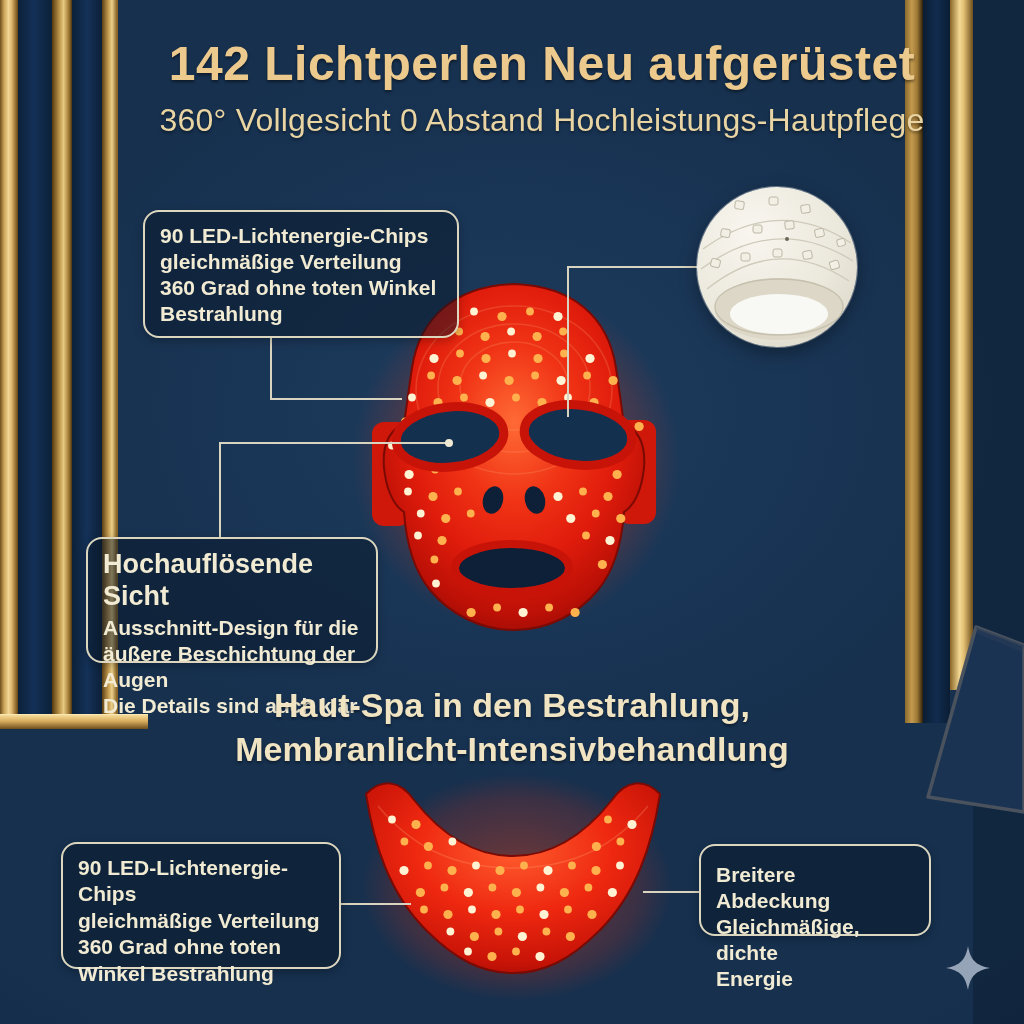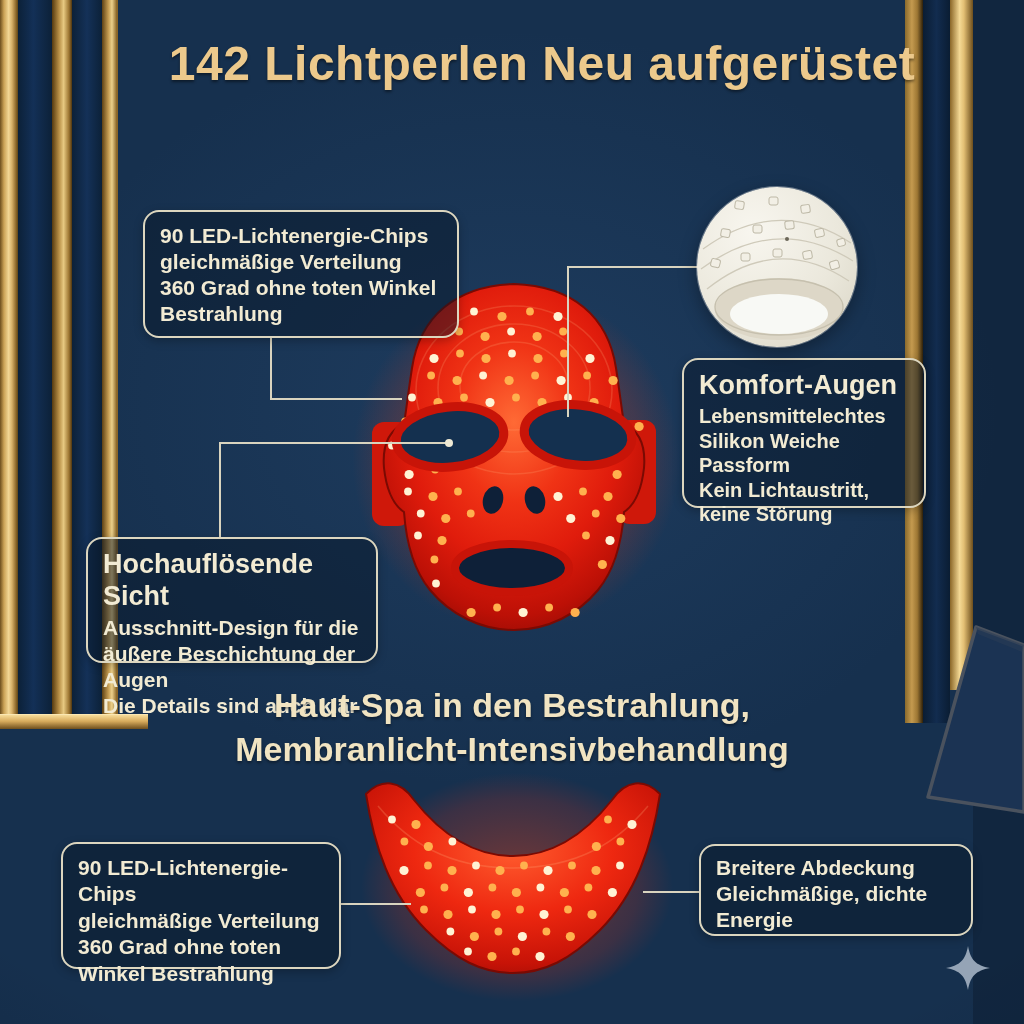--- a/index.html
+++ b/index.html
@@ -63,21 +63,21 @@
   .box1{left:143px;top:210px;width:316px;height:128px;}
   .box1 .box-text{font-size:21px;line-height:1.24;}
   .box2{left:682px;top:358px;width:244px;height:150px;padding-top:9px;}
   .box2 .box-heading{font-size:27px;margin-bottom:3px;}
   .box2 .box-text{font-size:20px;line-height:1.22;}
   .box3{left:86px;top:537px;width:292px;height:126px;padding-top:9px;}
   .box3 .box-heading{font-size:27px;margin-bottom:2px;}
   .box3 .box-text{font-size:21px;line-height:1.24;}
   .box4{left:61px;top:842px;width:280px;height:127px;}
   .box4 .box-text{font-size:21px;line-height:1.26;}
-  .box5{left:699px;top:844px;width:274px;height:92px;padding-top:9px;}
+  .box5{left:699px;top:844px;width:232px;height:92px;padding-top:16px;}
   .box5 .box-text{font-size:21px;line-height:1.24;}
   .sparkle{position:absolute;left:944px;top:944px;width:48px;height:48px;z-index:7;}
 </style>
 </head>
 <body>
 
 <div class="stage">
 
   <div class="stripe gold-a"></div>
   <div class="stripe navy-1"></div>
@@ -291,35 +291,29 @@
   <div class="line" style="left:270px;top:398px;width:132px;height:2px;"></div>
   <div class="line" style="left:219px;top:442px;width:2px;height:96px;"></div>
   <div class="line" style="left:219px;top:442px;width:230px;height:2px;"></div>
   <div class="line-dot" style="left:445px;top:439px;"></div>
   <div class="line" style="left:567px;top:266px;width:2px;height:151px;"></div>
   <div class="line" style="left:567px;top:266px;width:132px;height:2px;"></div>
   <div class="line" style="left:341px;top:903px;width:70px;height:2px;"></div>
   <div class="line" style="left:643px;top:891px;width:58px;height:2px;"></div>
 
   <div class="headline">142 Lichtperlen Neu aufgerüstet</div>
+  <div class="subheadline">360° Vollgesicht 0 Abstand Hochleistungs-Hautpflege</div>
 
   <div class="box box1">
     <div class="box-text">90 LED-Lichtenergie-Chips
 gleichmäßige Verteilung
 360 Grad ohne toten Winkel
 Bestrahlung</div>
   </div>
 
-  <div class="box box2">
-    <div class="box-heading">Komfort-Augen</div>
-    <div class="box-text">Lebensmittelechtes
-Silikon Weiche Passform
-Kein Lichtaustritt,
-keine Störung</div>
-  </div>
 
   <div class="box box3">
     <div class="box-heading">Hochauflösende Sicht</div>
     <div class="box-text">Ausschnitt-Design für die
 äußere Beschichtung der Augen
 Die Details sind auch klar</div>
   </div>
 
   <div class="mid-heading">Haut-Spa in den Bestrahlung,
 Membranlicht-Intensivbehandlung</div>

